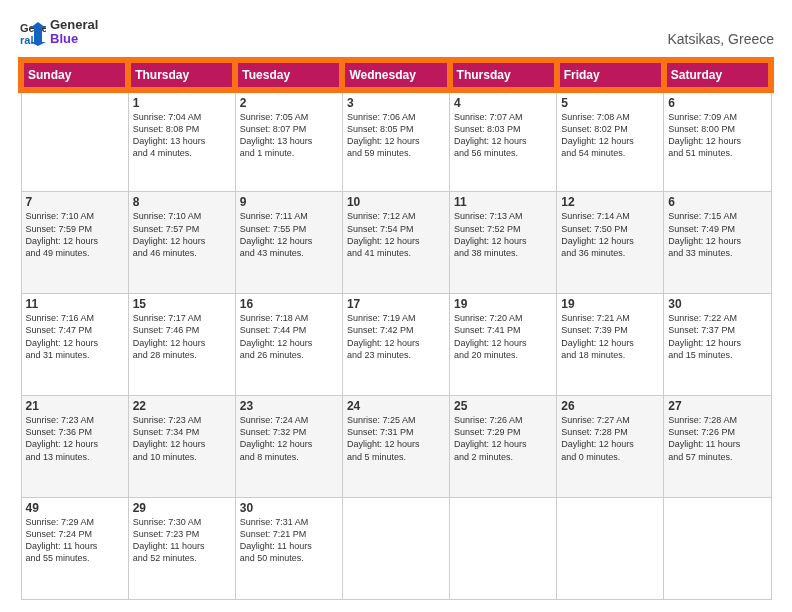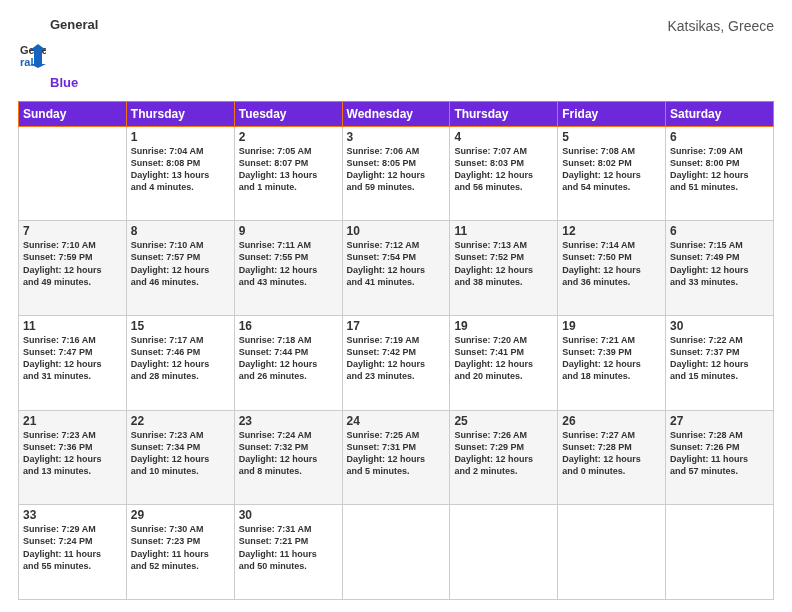--- a/index.html
+++ b/index.html
@@ -26,78 +26,77 @@
     .logo {
       display: flex;
       align-items: center;
     }
     .logo-text {
       display: flex;
       flex-direction: column;
       font-size: 13px;
       font-weight: bold;
       line-height: 1.1;
-      gap: 44px;
     }
     .logo-general { color: #333; }
     .logo-blue { color: #6d28d9; }
     .logo-icon {
       width: 28px;
       height: 28px;
       margin-right: 4px;
     }
     .title-block {
       text-align: right;
     }
     .month-title {
       font-size: 32px;
       font-weight: bold;
       color: #333;
       line-height: 1.1;
     }
     .location {
       font-size: 14px;
       color: #555;
+      margin-top: 13px;
     }
     .calendar {
       flex: 1;
       border: 1px solid #ccc;
       border-collapse: collapse;
       width: 100%;
       table-layout: fixed;
     }
     .calendar th {
-      background-color: #6d28d9;
+      background-color: #be185d;
       color: #fff;
       font-size: 12px;
       font-weight: bold;
       padding: 5px 4px;
       text-align: left;
-      border: 1px solid #f97316;
+      border: 6px solid #f97316;
     }
     .calendar td {
       vertical-align: top;
       border: 1px solid #ccc;
       padding: 3px 4px;
       font-size: 9.5px;
       color: #333;
       height: 82px;
     }
     .day-number {
       font-size: 12px;
       font-weight: bold;
       color: #333;
       display: block;
       margin-bottom: 1px;
     }
     .cell-info {
       font-size: 9px;
       color: #333;
       line-height: 1.35;
-      font-weight: bold;
     }
     .empty-cell {
       background: #fff;
     }
     .row-shaded td {
       background-color: #f5f5f5;
     }
     .row-white td {
       background-color: #ffffff;
     }
@@ -248,21 +247,21 @@
             <span class="day-number">26</span>
             <div class="cell-info">Sunrise: 7:27 AM<br>Sunset: 7:28 PM<br>Daylight: 12 hours<br>and 0 minutes.</div>
           </td>
           <td>
             <span class="day-number">27</span>
             <div class="cell-info">Sunrise: 7:28 AM<br>Sunset: 7:26 PM<br>Daylight: 11 hours<br>and 57 minutes.</div>
           </td>
         </tr>
         <tr class="row-white">
           <td>
-            <span class="day-number">33</span>
+            <span class="day-number">49</span>
             <div class="cell-info">Sunrise: 7:29 AM<br>Sunset: 7:24 PM<br>Daylight: 11 hours<br>and 55 minutes.</div>
           </td>
           <td>
             <span class="day-number">29</span>
             <div class="cell-info">Sunrise: 7:30 AM<br>Sunset: 7:23 PM<br>Daylight: 11 hours<br>and 52 minutes.</div>
           </td>
           <td>
             <span class="day-number">30</span>
             <div class="cell-info">Sunrise: 7:31 AM<br>Sunset: 7:21 PM<br>Daylight: 11 hours<br>and 50 minutes.</div>
           </td>

